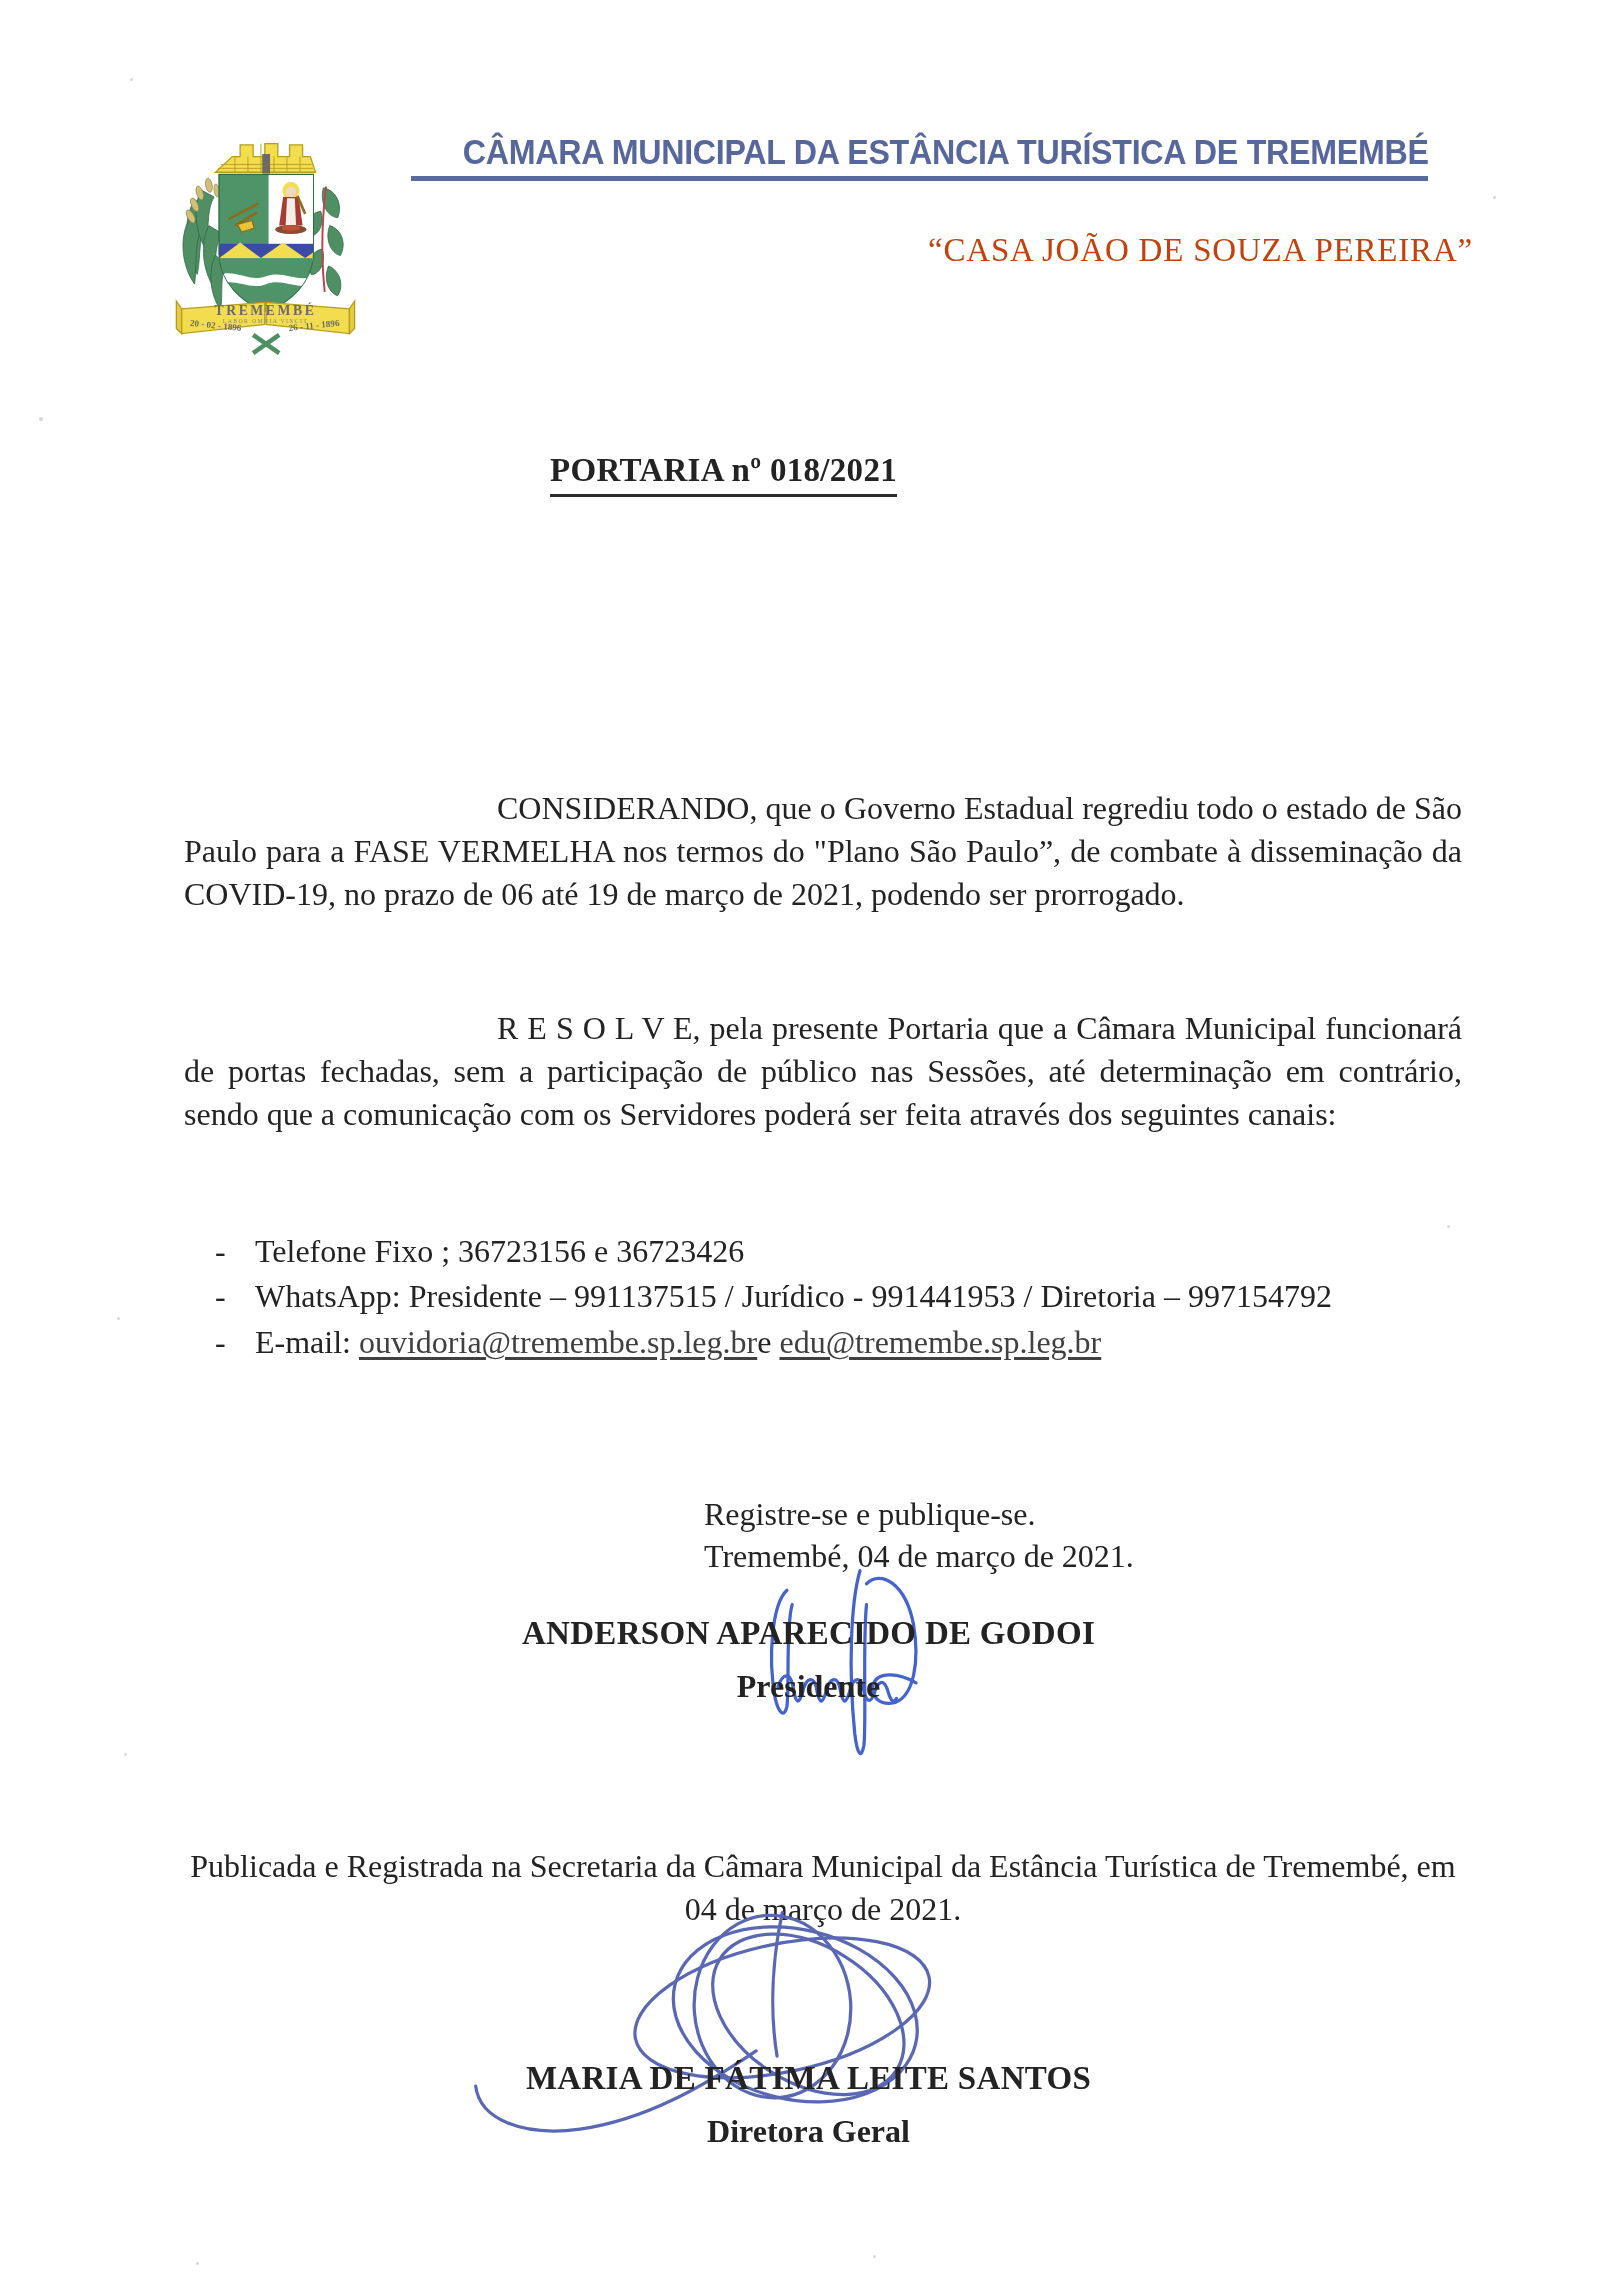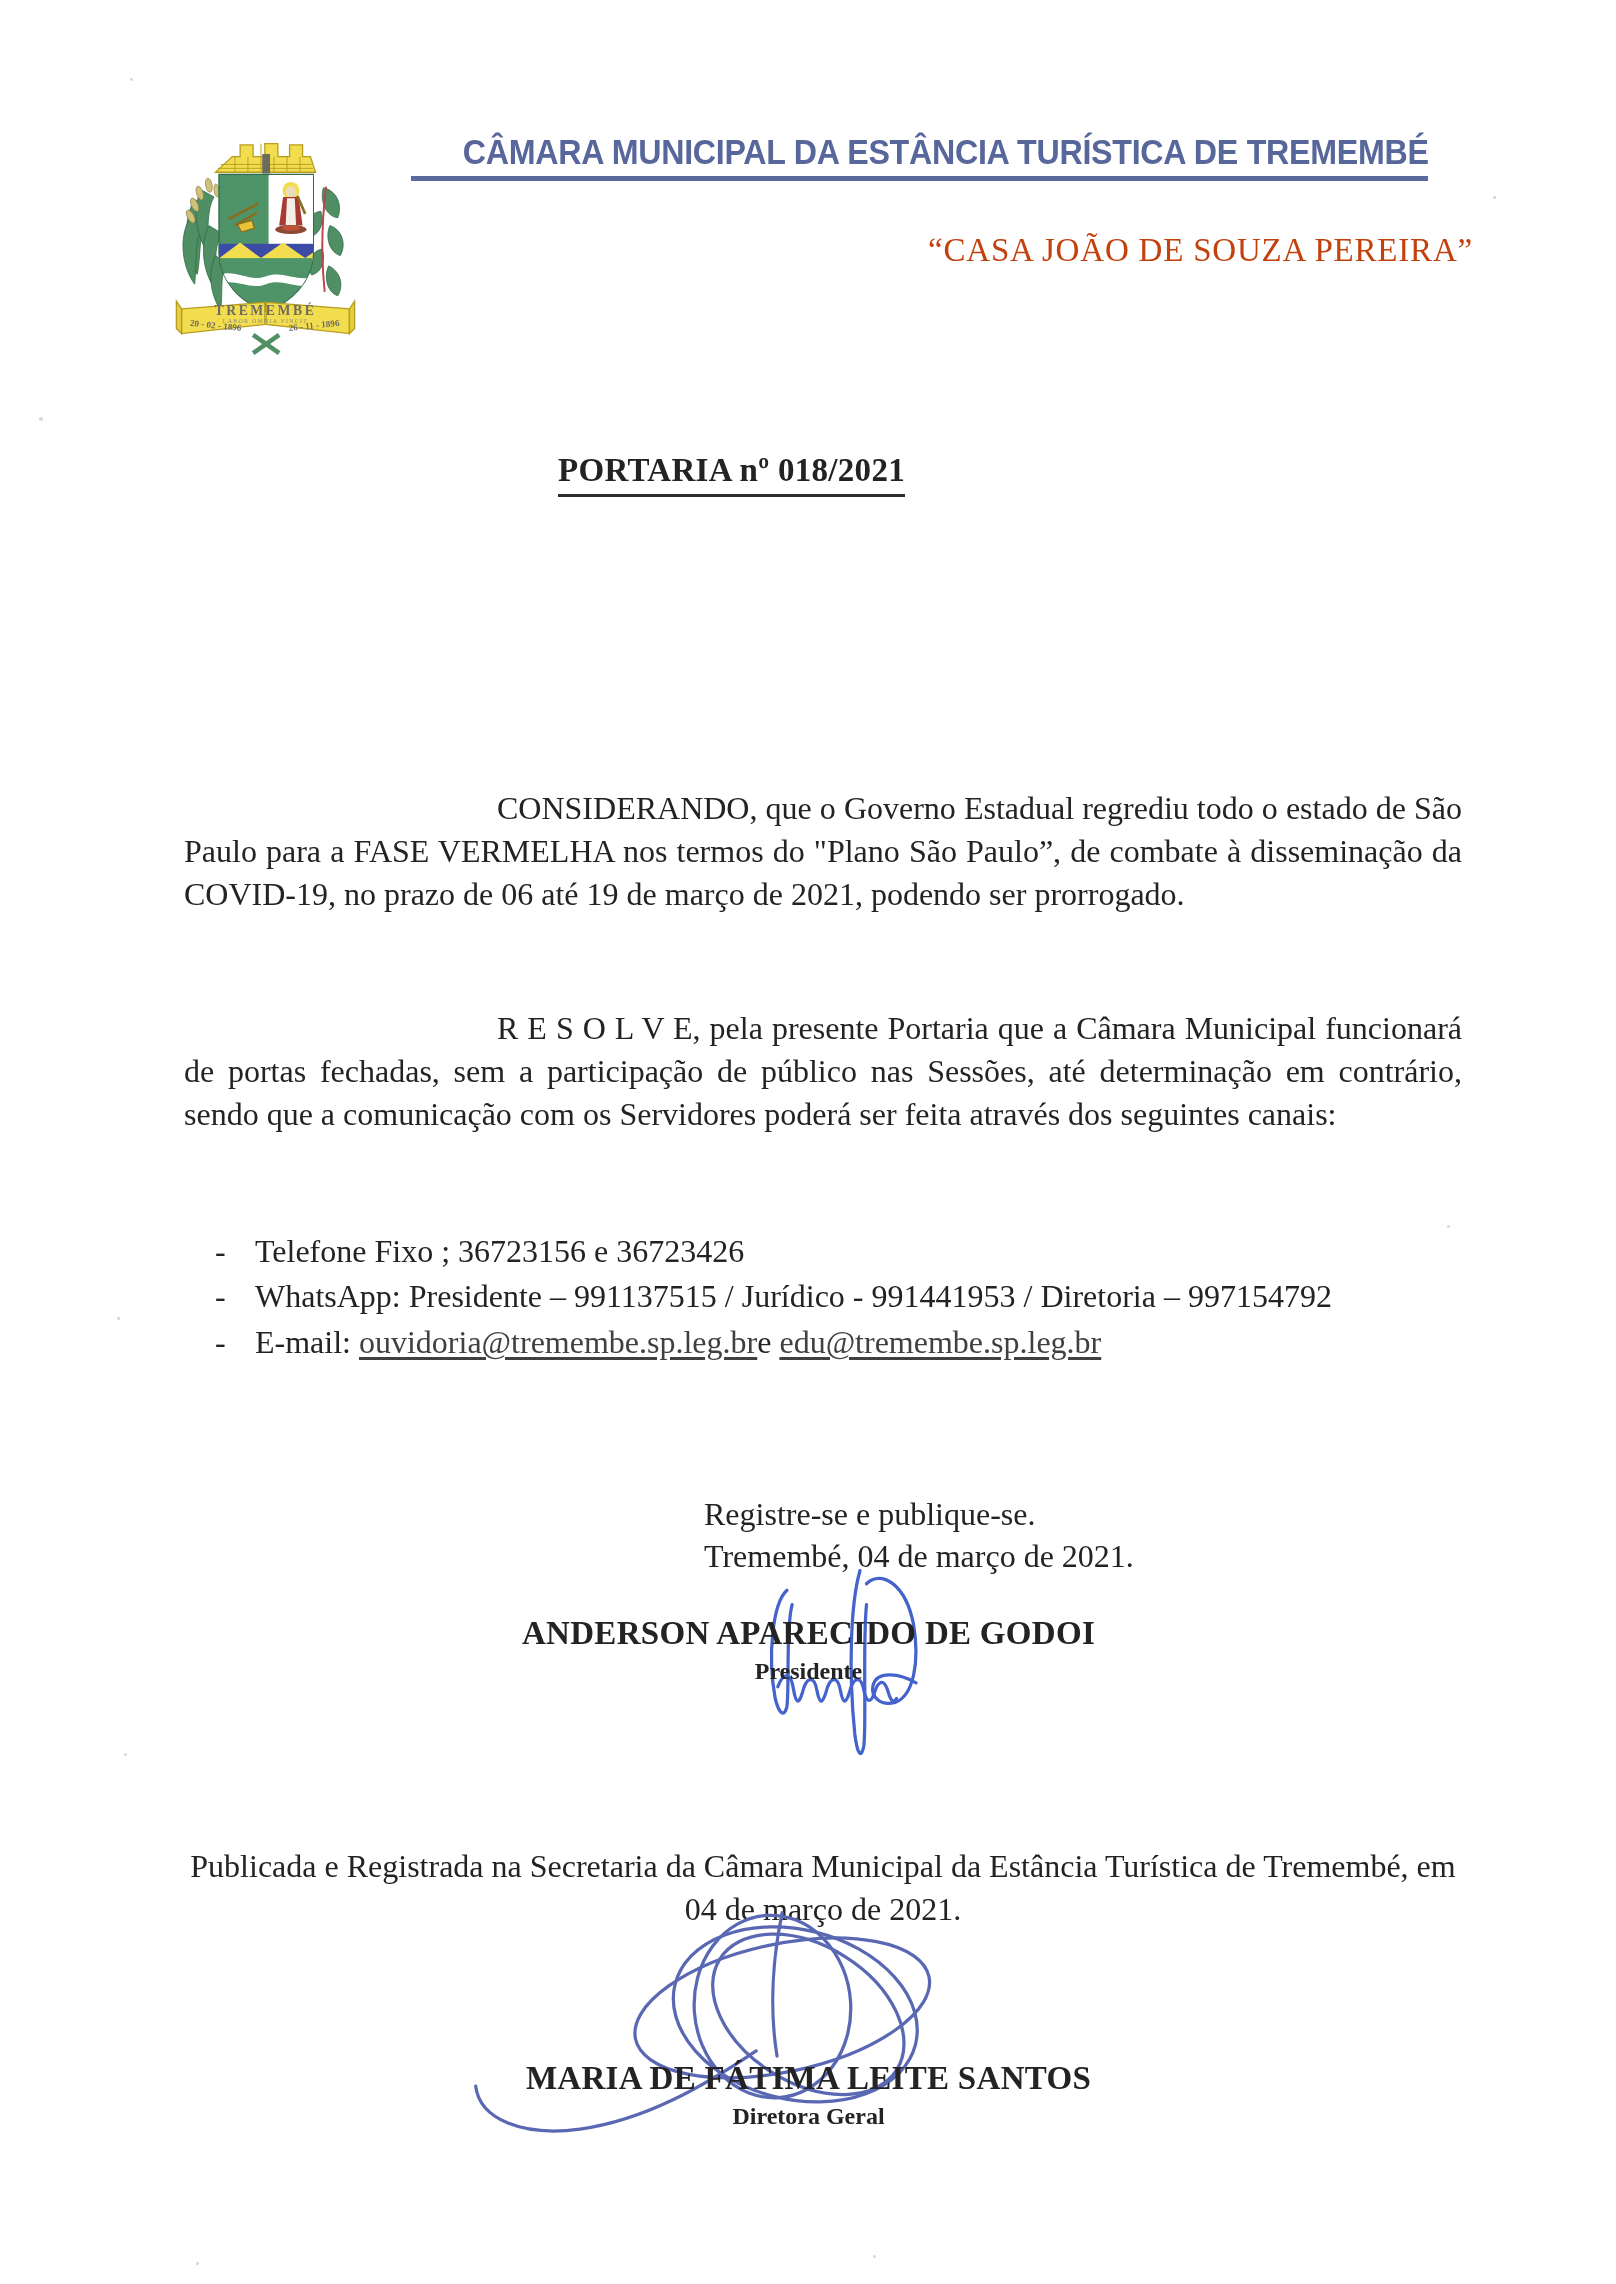--- a/index.html
+++ b/index.html
@@ -44,21 +44,21 @@
     margin-top:51px;
     font-family:"Liberation Serif", serif;
     font-size:33px;
     color:#c2410c;
     letter-spacing:0.8px;
     white-space:nowrap;
   }
 
   
   .doc-title {
-    position:absolute; left:12px; top:452px; width:1439px;
+    position:absolute; left:4px; top:452px; width:1439px;
     text-align:center;
     font-weight:bold; font-size:33px;
     letter-spacing:0.3px;
   }
   .doc-title span.ul { border-bottom:3.9px solid #2c2c2c; padding-bottom:5.9px; }
 
   .para {
     position:absolute;
     left:184px; width:1278px;
     font-size:32px;
@@ -81,21 +81,21 @@
 
   
   .closing {
     position:absolute; left:704px; top:1493px;
     font-size:32px; line-height:1.32;
   }
 
   .sigblock-1 { position:absolute; left:0; top:1615px; width:1617px; text-align:center; }
   .sigblock-2 { position:absolute; left:0; top:2060px; width:1617px; text-align:center; }
   .sig-name { font-weight:bold; font-size:33px; letter-spacing:0.3px; }
-  .sig-role { font-weight:bold; font-size:24px; margin-top:6px; }
+  .sig-role { font-weight:bold; font-size:32px; margin-top:16px; }
 
   .publication {
     position:absolute; left:184px; top:1845px; width:1278px;
     font-size:32px; line-height:1.34; text-align:center;
   }
 
   .sig-ink-1 { position:absolute; left:710px; top:1564px; width:313px; height:209px; pointer-events:none; }
   .sig-ink-2 { position:absolute; left:417px; top:1910px; width:737px; height:287px; pointer-events:none; }
 </style>
 </head>

